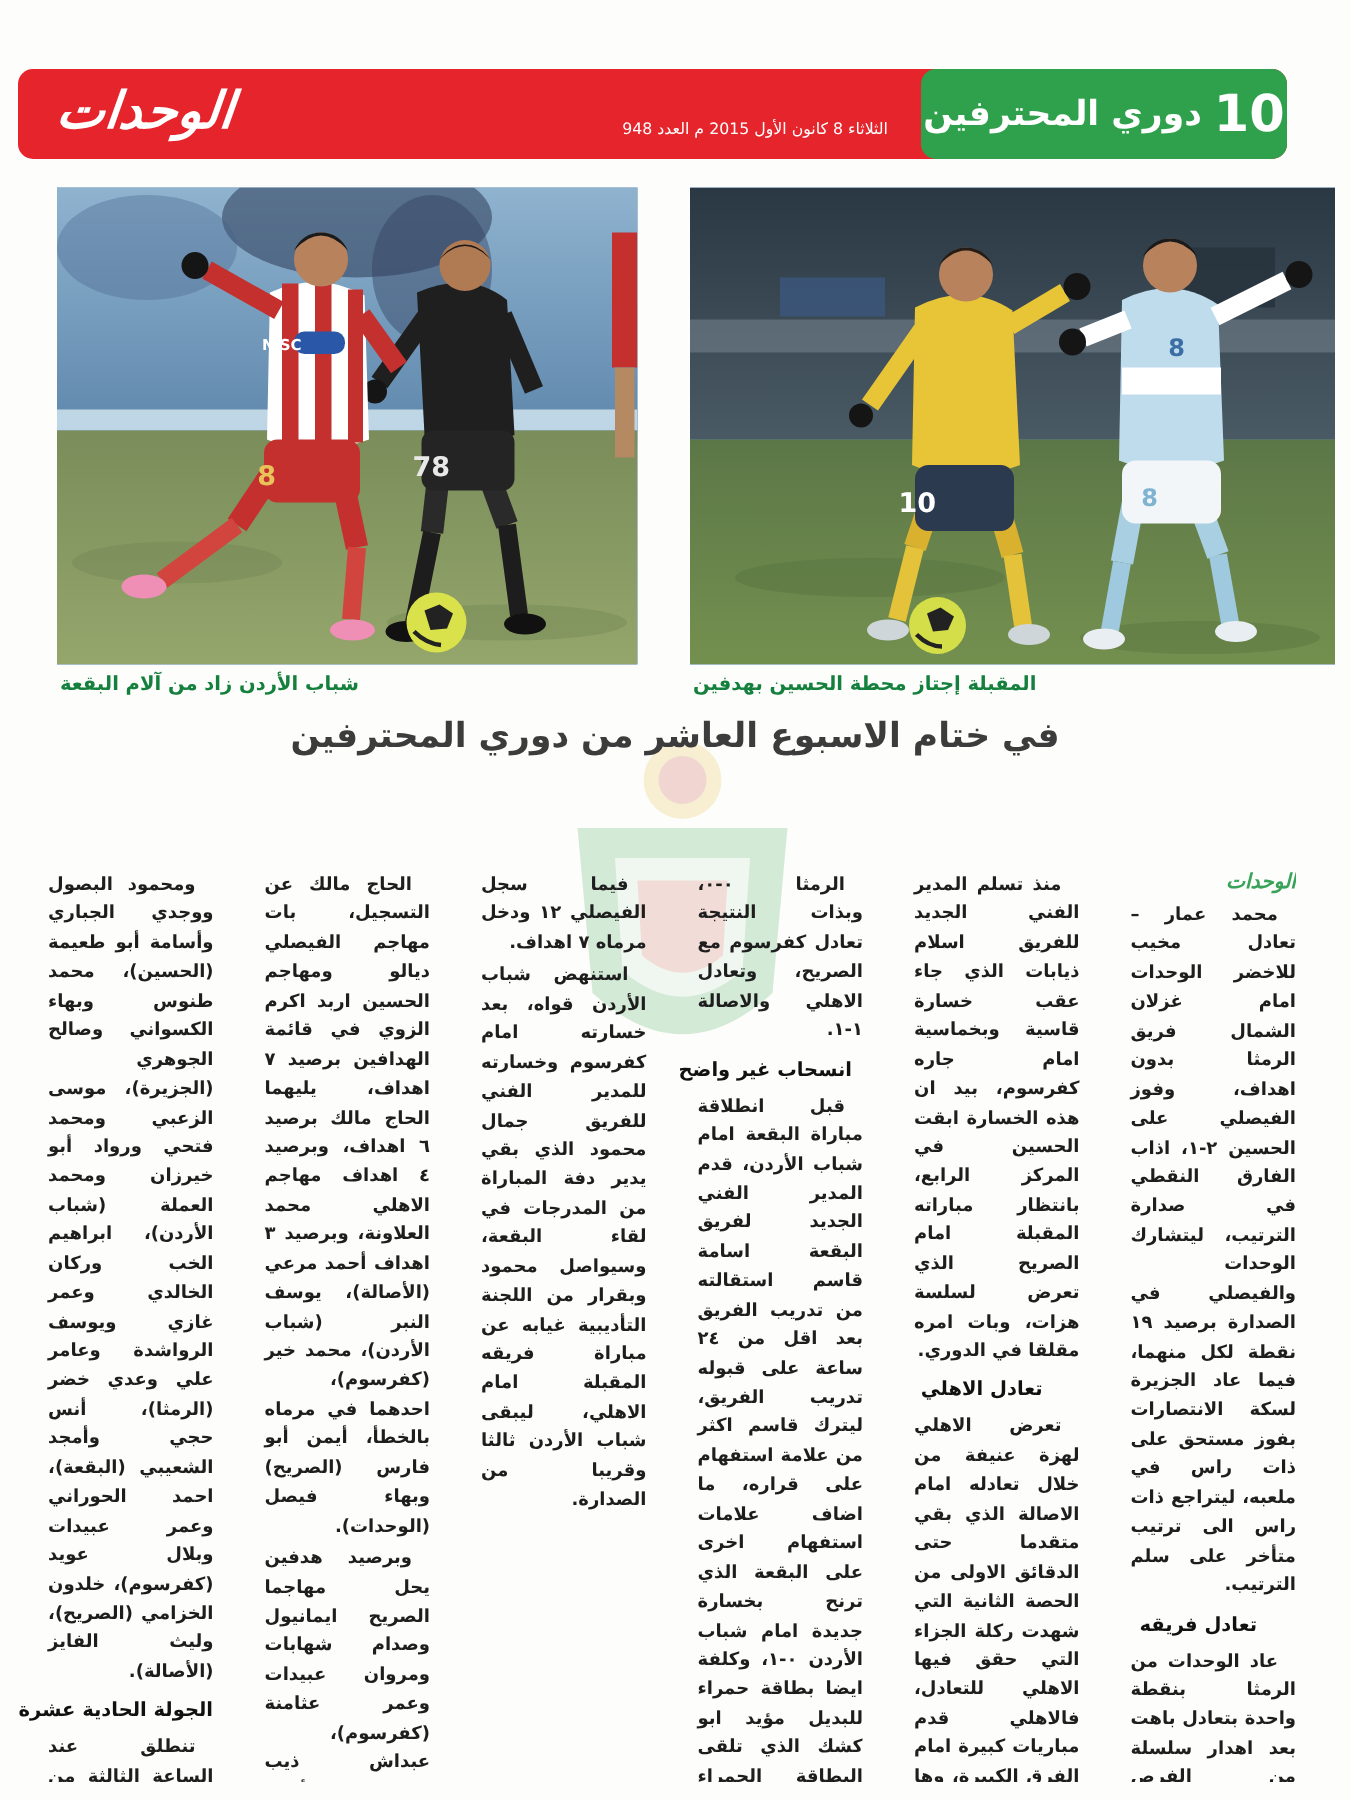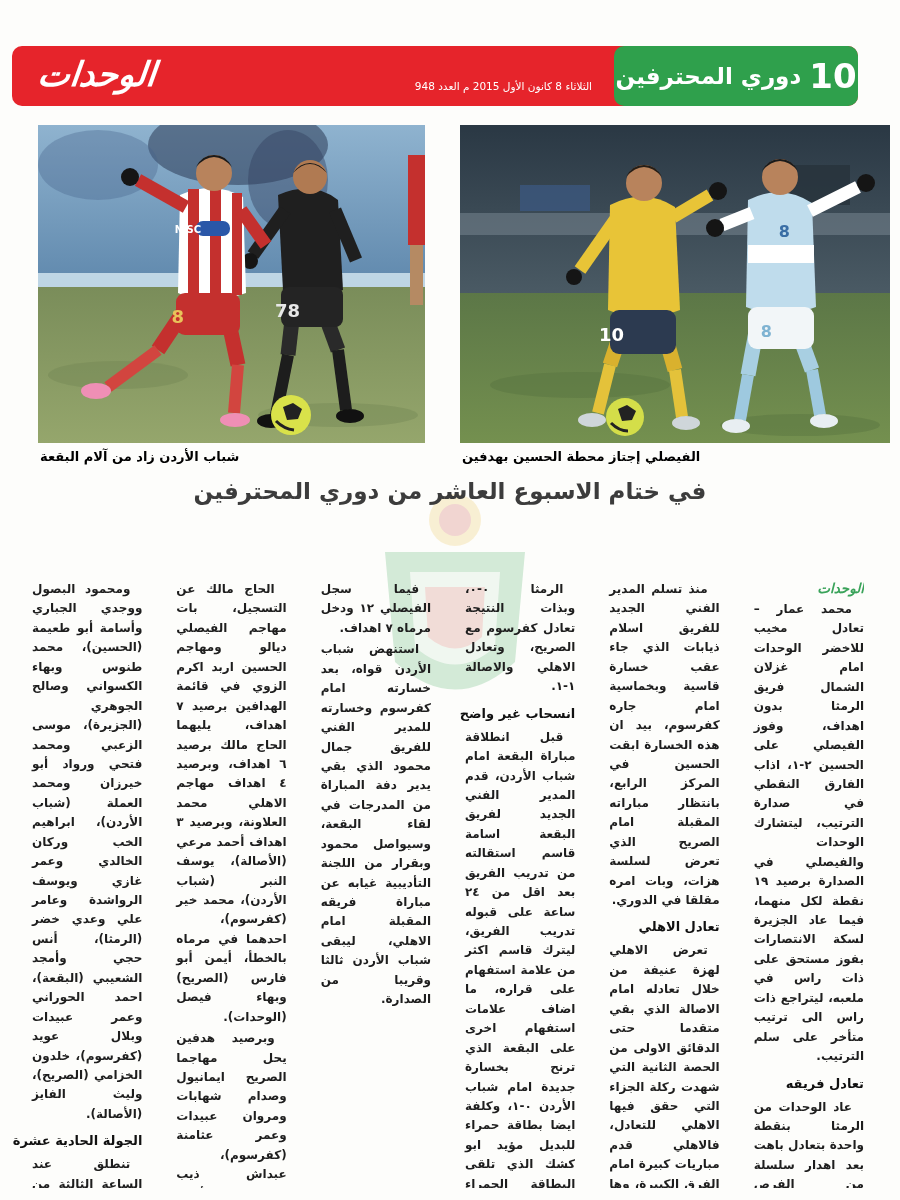--- a/index.html
+++ b/index.html
@@ -17,38 +17,38 @@
   .section-box .secname { font-size:23px; font-weight:bold; line-height:1;text-align:right; }
   .issue-info { position:absolute; top:34px; right:266px; color:#fff; font-size:10.5px; }
   .paper-title { position:absolute; top:8px; left:26px; color:#fff; font-size:34px;
     font-weight:bold; font-style:italic; letter-spacing:1px; transform:skewX(-6deg); }
 
   
   .photo { position:absolute; top:125px; height:318px; overflow:hidden; background:#5d86ab; }
   .photo svg { display:block; width:100%; height:100%; }
   .photo-left  { left:38px;  width:387px; }
   .photo-right { left:460px; width:430px; }
-  .caption { position:absolute; top:449px; font-size:13px; font-weight:bold; color:#000000; }
+  .caption { position:absolute; top:449px; font-size:13px; font-weight:bold; color:#15803d; }
   .caption-left  { left:40px; }
   .caption-right { left:462px; }
 
   
   .headline-wrap { position:absolute; top:478px; left:20px; right:20px; text-align:center; z-index:2; }
   .kicker { font-size:23px; font-weight:bold; color:#3c3c3c; }
   .main-headline { margin-top:6px; font-size:28.5px; font-weight:bold; color:#0c0c0c; }
   .watermark { position:absolute; top:492px; left:355px; width:200px; height:230px;
     opacity:.20; z-index:1; pointer-events:none; }
 
   
   .columns { position:absolute; top:580px; bottom:12px; left:12px; right:36px;
     display:flex; gap:14px; direction:rtl; z-index:2; }
   .col { flex:1 1 0; overflow:hidden; }
   .body-p { font-size:12px; line-height:1.62; font-weight:bold; color:#1e1e1e;
     text-align:justify; text-indent:12px; margin-bottom:2px;margin-left:20px; }
-  .subhead { font-size:13px; font-weight:bold; color:#111; margin:9px 0 7px; }
+  .subhead { font-size:13px; font-weight:bold; color:#111; text-align:center; margin:9px 0 7px; }
   .lead-in { font-size:13.5px; font-weight:bold; font-style:italic; color:#3aa35a; margin-bottom:4px; }
 </style>
 </head>
 <body>
 
 <div class="page">
 
   <div class="masthead">
     <div class="paper-title">الوحدات</div>
     <div class="issue-info">الثلاثاء 8 كانون الأول 2015 م العدد 948</div>
@@ -185,21 +185,21 @@
         <path d="M302 46 Q320 26 338 46 Q332 34 320 34 Q308 34 302 46" fill="#1a1a1a"></path>
       </g>
 
       <circle cx="165" cy="292" r="19" fill="#d4de49"></circle>
       <path d="M158 284 l9 -4 l9 6 l-4 9 l-10 1 z" fill="#222"></path>
       <path d="M151 298 q8 8 17 8" stroke="#222" stroke-width="3" fill="none"></path>
     </svg>
   </div>
 
   <div class="caption caption-left">شباب الأردن زاد من آلام البقعة</div>
-  <div class="caption caption-right">الفيصلي إجتاز محطة الحسين بهدفين</div>
+  <div class="caption caption-right">المقبلة إجتاز محطة الحسين بهدفين</div>
 
   <svg class="watermark" viewBox="0 0 200 230">
     <circle cx="100" cy="28" r="26" fill="#e9b93a"></circle>
     <circle cx="100" cy="28" r="16" fill="#c43a2e"></circle>
     <path d="M30 60 L170 60 L160 170 Q100 225 40 170 Z" fill="#2fa04c"></path>
     <path d="M55 80 L145 80 L140 155 Q100 190 60 155 Z" fill="#ffffff" opacity="0.7"></path>
     <path d="M70 95 L130 95 L127 145 Q100 168 73 145 Z" fill="#c43a2e" opacity="0.8"></path>
   </svg>
 
   <div class="headline-wrap">

